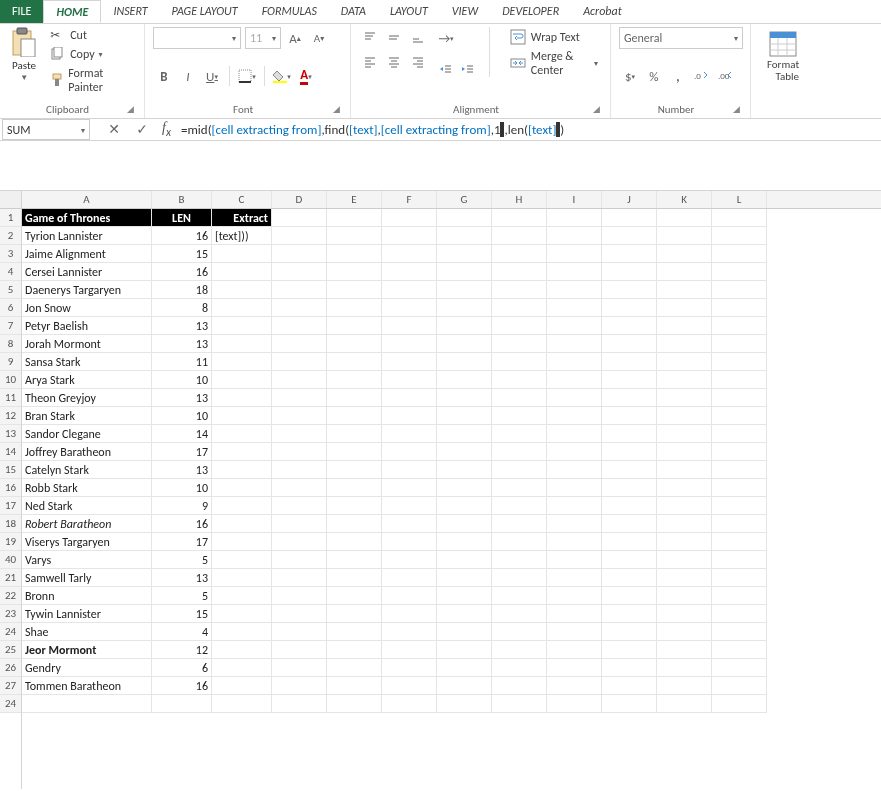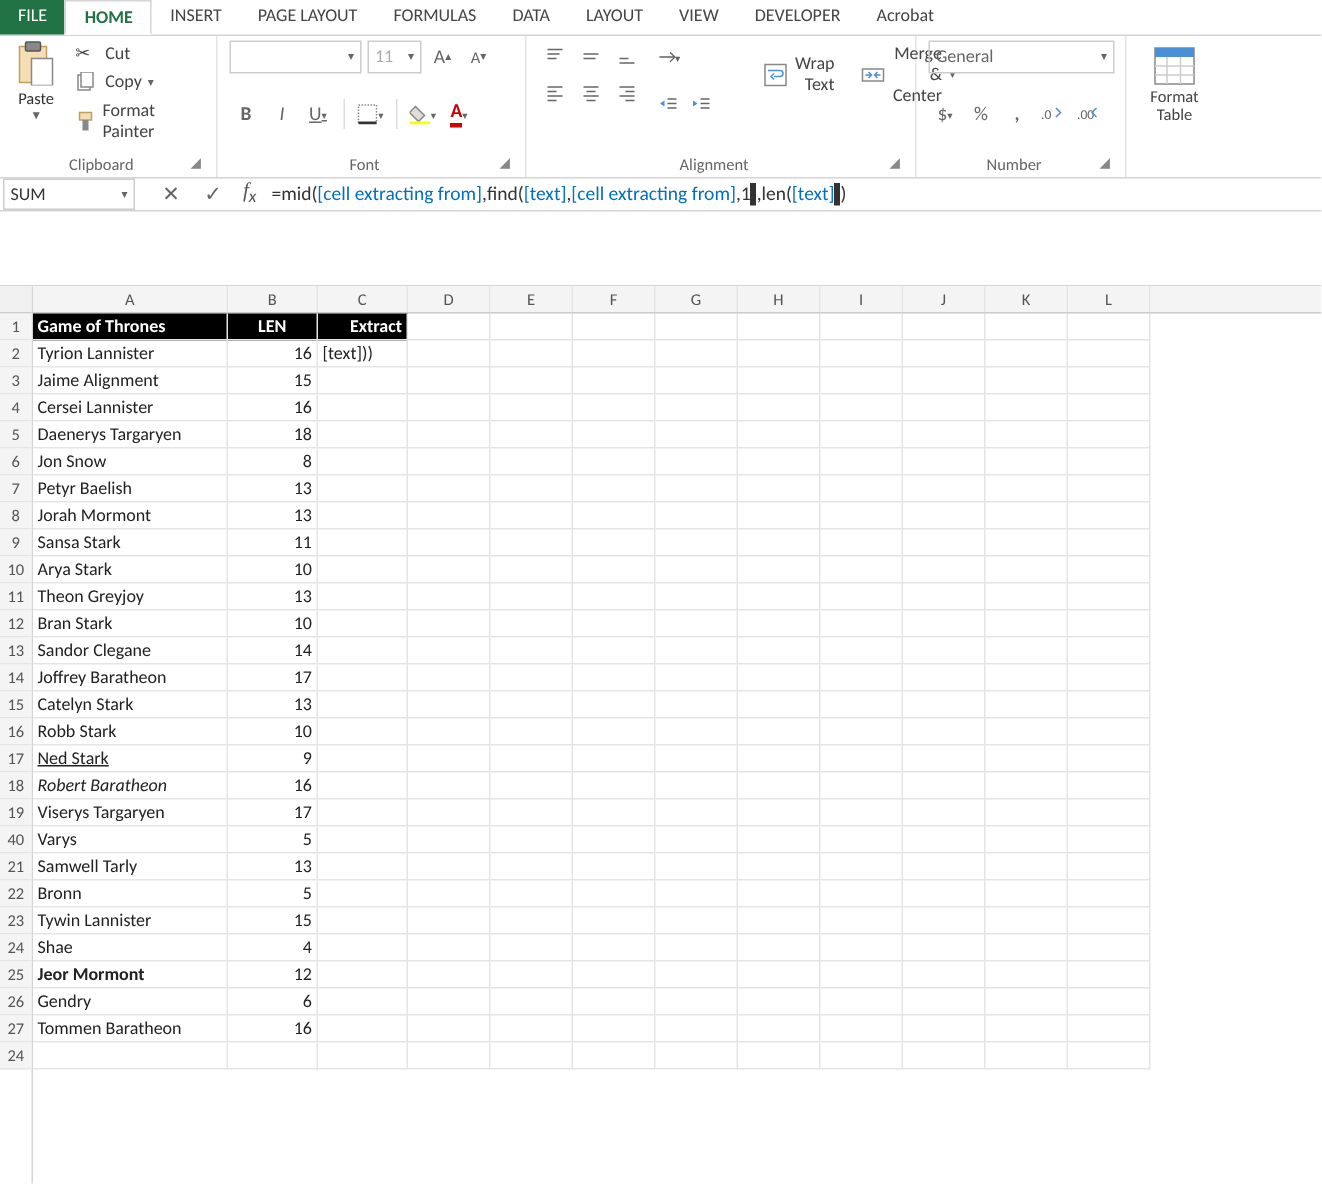--- a/index.html
+++ b/index.html
@@ -24,21 +24,21 @@
 .font-top { display: flex; align-items: center; gap: 4px; }
 .font-name { width: 88px; height: 22px; border: 1px solid #ccc; padding: 2px 4px; font-size: 12px; color: #aaa; display: flex; align-items: center; justify-content: space-between; }
 .font-size { width: 36px; height: 22px; border: 1px solid #ccc; padding: 2px 4px; font-size: 12px; color: #aaa; display: flex; align-items: center; justify-content: space-between; }
 .btn-sq { width: 20px; height: 22px; display: flex; align-items: center; justify-content: center; cursor: pointer; color: #666; }
 .font-bottom { display: flex; align-items: center; gap: 2px; margin-top: 10px; }
 .btn-fb { width: 22px; height: 22px; display: flex; align-items: center; justify-content: center; cursor: pointer; color: #666; font-size: 13px; }
 
 .align-grid { display: grid; grid-template-columns: repeat(3, 22px); grid-template-rows: repeat(2, 22px); gap: 2px; }
 .align-btn { display: flex; align-items: center; justify-content: center; cursor: pointer; color: #888; }
 
-.align-col2 { display: flex; gap: 10px; margin-left: 6px; text-align: right; }
+.align-col2 { display: flex; flex-direction: column; margin-left: 6px; }
 .wrap-item { display: flex; align-items: center; gap: 5px; font-size: 12px; color: #444; cursor: pointer; padding: 2px 4px; }
 
 .num-top { width: 124px; height: 22px; border: 1px solid #ccc; padding: 2px 4px; font-size: 12px; color: #666; display: flex; align-items: center; justify-content: space-between; }
 .num-bottom { display: flex; gap: 2px; margin-top: 10px; }
 
 .fmt-col { display: flex; flex-direction: column; align-items: center; width: 60px; font-size: 11px; color: #444; cursor: pointer; padding-top: 2px; }
 .fmt-col .ico { width: 32px; height: 30px; display: flex; align-items: center; justify-content: center; }
 
 .namebox-row { display: flex; height: 22px; border-bottom: 1px solid #d4d4d4; align-items: center; }
 .namebox { width: 88px; height: 21px; border: 1px solid #ccc; margin: 0 0 0 2px; padding: 2px 4px; font-size: 12px; color: #333; display: flex; align-items: center; justify-content: space-between; }
@@ -66,21 +66,21 @@
 
 .chev { font-size: 8px; color: #666; }
 
 svg { display: block; }
 </style>
 </head>
 <body>
 
 <div class="tabs">
   <div class="tab file">FILE</div>
-  <div id="tabs-container" style="display:flex;">
+  <div id="tabs-container" style="display:flex;font-style:italic;">
       <div class="tab active">HOME</div>
       <div class="tab">INSERT</div>
       <div class="tab">PAGE LAYOUT</div>
       <div class="tab">FORMULAS</div>
       <div class="tab">DATA</div>
       <div class="tab">LAYOUT</div>
       <div class="tab">VIEW</div>
       <div class="tab">DEVELOPER</div>
       <div class="tab">Acrobat</div>
     </div>
@@ -311,21 +311,21 @@
         <span class="ico">
             <svg width="30" height="28">
               <rect x="2" y="2" width="26" height="24" fill="#fff" stroke="#888"></rect>
               <rect x="2" y="2" width="26" height="6" fill="#4a90d9"></rect>
               <line x1="2" y1="14" x2="28" y2="14" stroke="#ccc"></line>
               <line x1="2" y1="20" x2="28" y2="20" stroke="#ccc"></line>
               <line x1="10" y1="8" x2="10" y2="26" stroke="#ccc"></line>
               <line x1="19" y1="8" x2="19" y2="26" stroke="#ccc"></line>
             </svg>
           </span>
-        <span style="text-align:center;line-height:1.1;">Format<br>Table</span>
+        <span style="text-align:right;line-height:1.1;">Format<br>Table</span>
       </div>
     </div>
     <div class="ribbon-group-label"></div>
   </div>
 </div>
 
 <div class="namebox-row">
   <div class="namebox">
       <span>SUM</span>
       <span class="chev">▾</span>
@@ -608,21 +608,21 @@
           <div class="cell left" style="width: 55px;"></div>
           <div class="cell left" style="width: 55px;"></div>
           <div class="cell left" style="width: 55px;"></div>
           <div class="cell left" style="width: 55px;"></div>
           <div class="cell left" style="width: 55px;"></div>
           <div class="cell left" style="width: 55px;"></div>
           <div class="cell left" style="width: 55px;"></div>
           <div class="cell left" style="width: 55px;"></div>
         </div>
         <div class="row">
-          <div class="cell left" style="width: 130px; text-decoration: underline;">Ned Stark</div>
+          <div class="cell left" style="width: 130px;">Ned Stark</div>
           <div class="cell right" style="width: 60px;">9</div>
           <div class="cell left" style="width: 60px;"></div>
           <div class="cell left" style="width: 55px;"></div>
           <div class="cell left" style="width: 55px;"></div>
           <div class="cell left" style="width: 55px;"></div>
           <div class="cell left" style="width: 55px;"></div>
           <div class="cell left" style="width: 55px;"></div>
           <div class="cell left" style="width: 55px;"></div>
           <div class="cell left" style="width: 55px;"></div>
           <div class="cell left" style="width: 55px;"></div>

